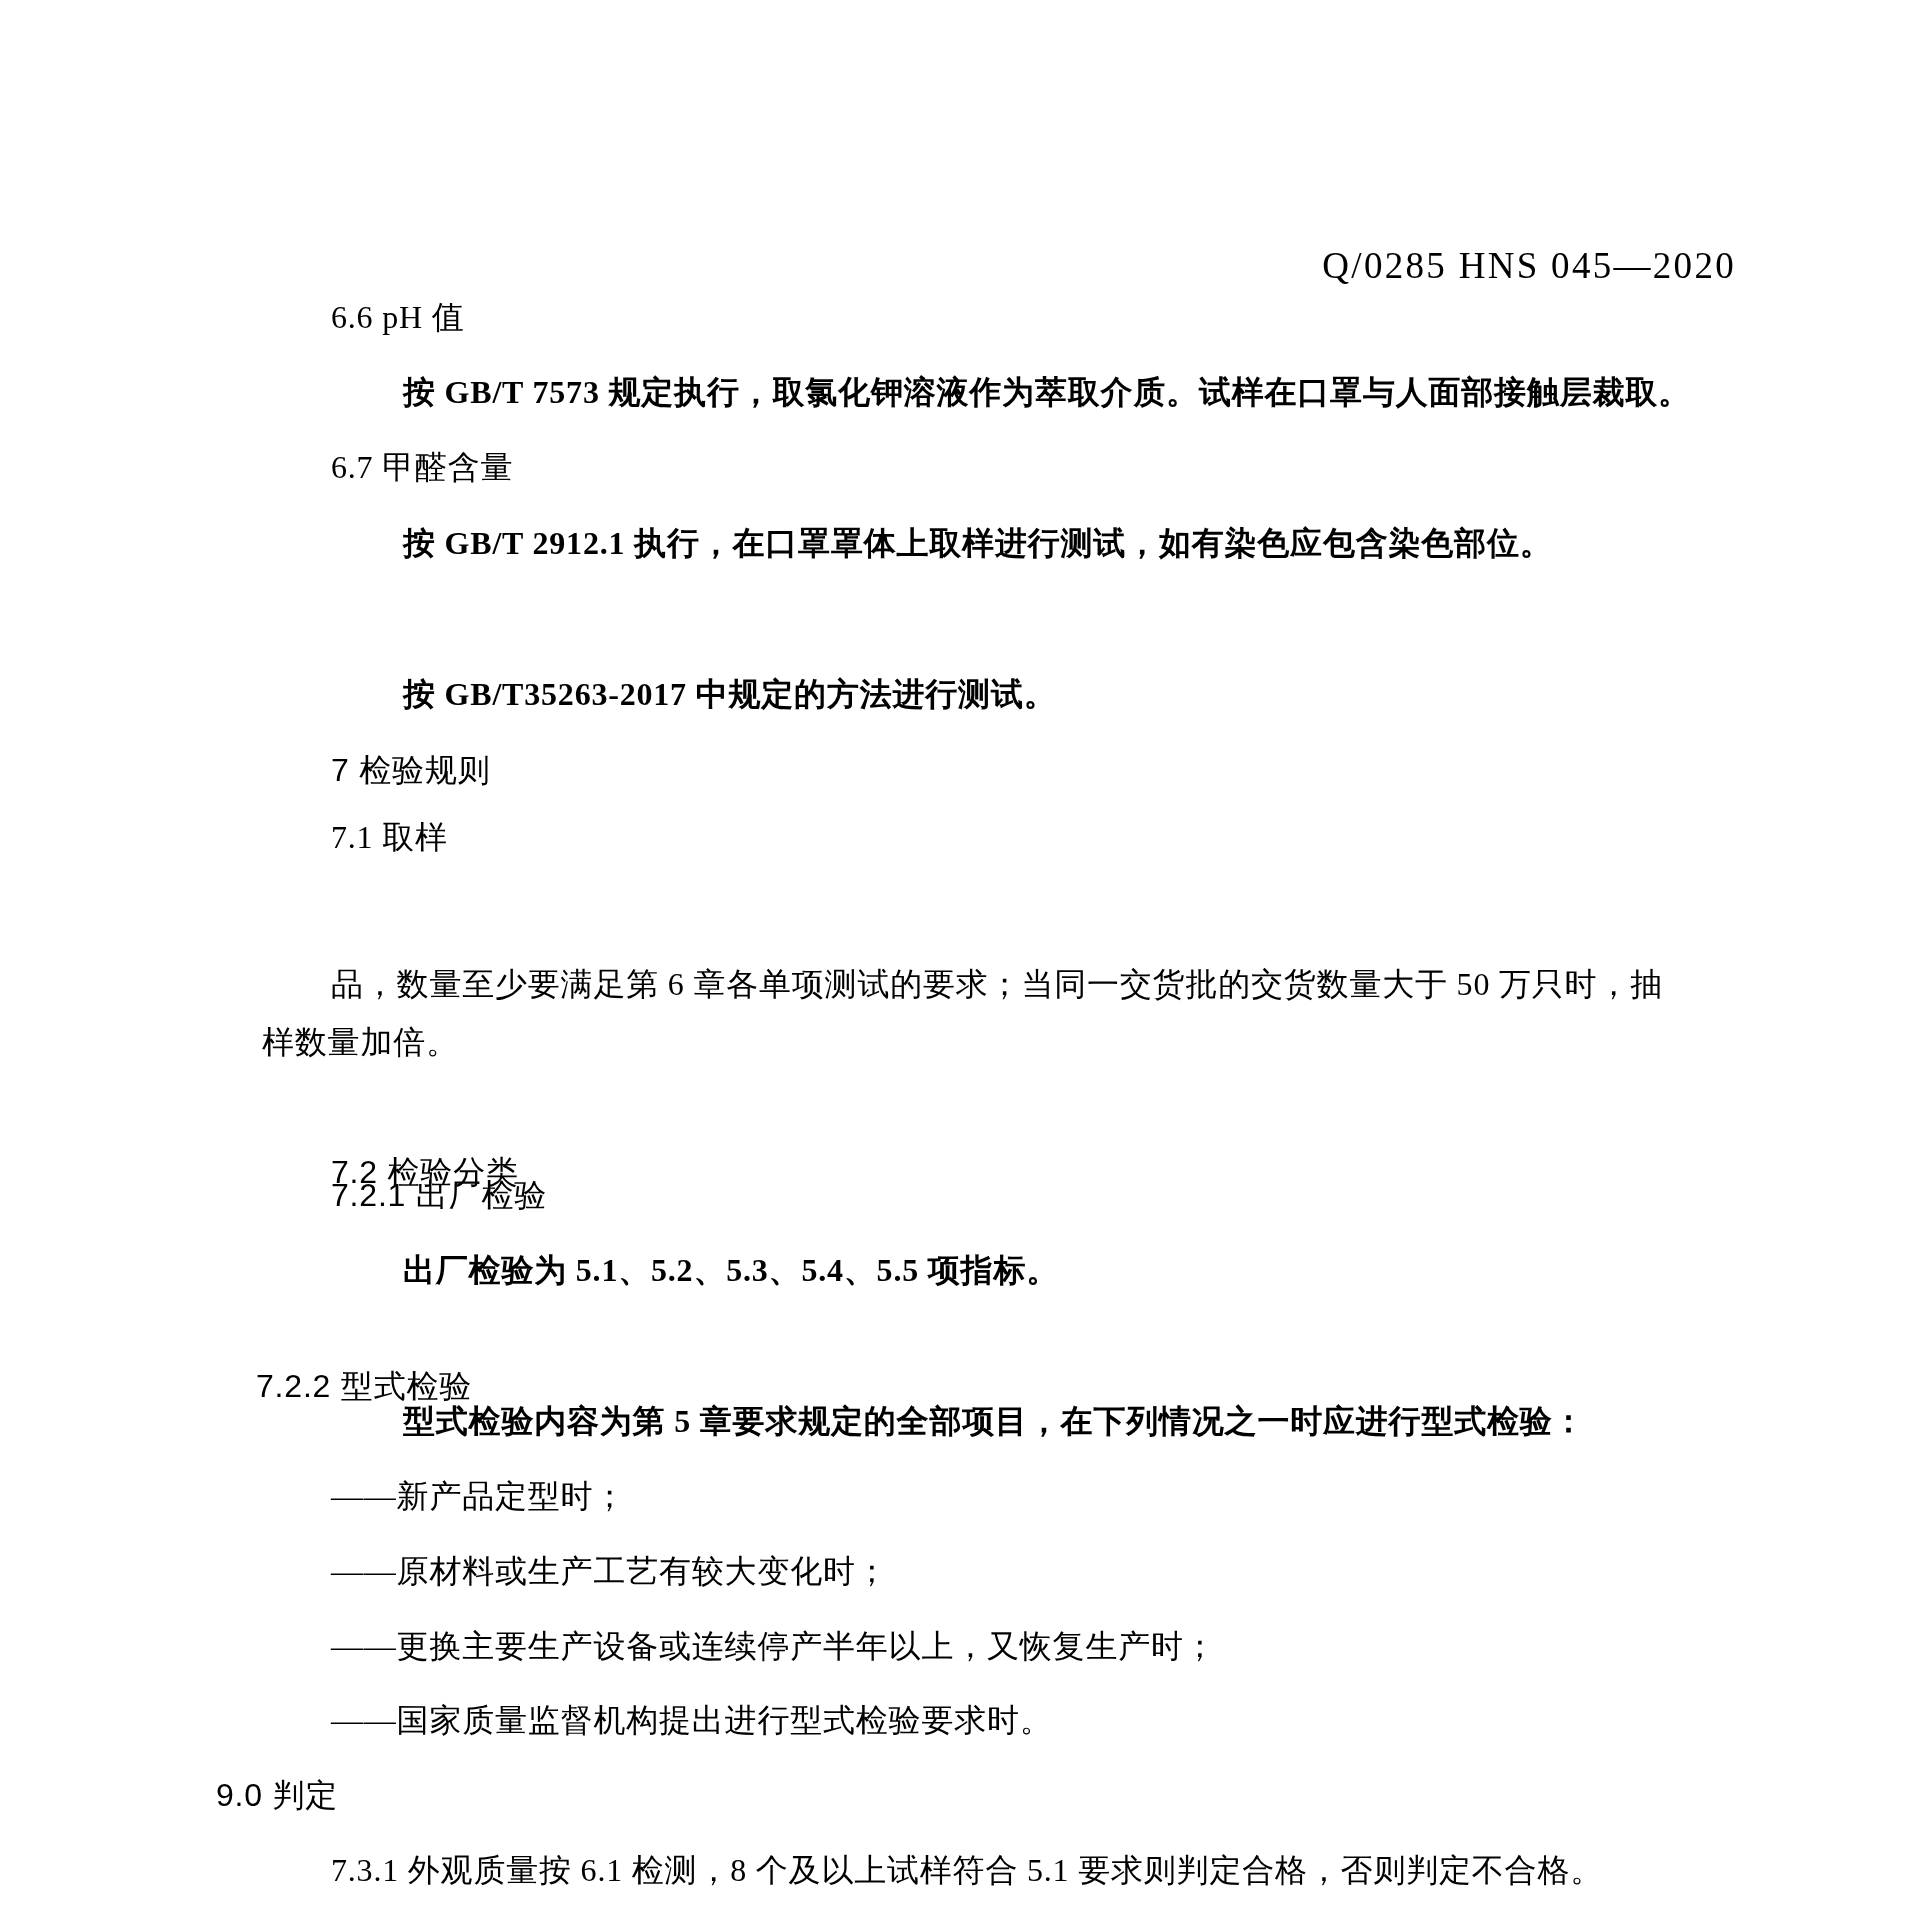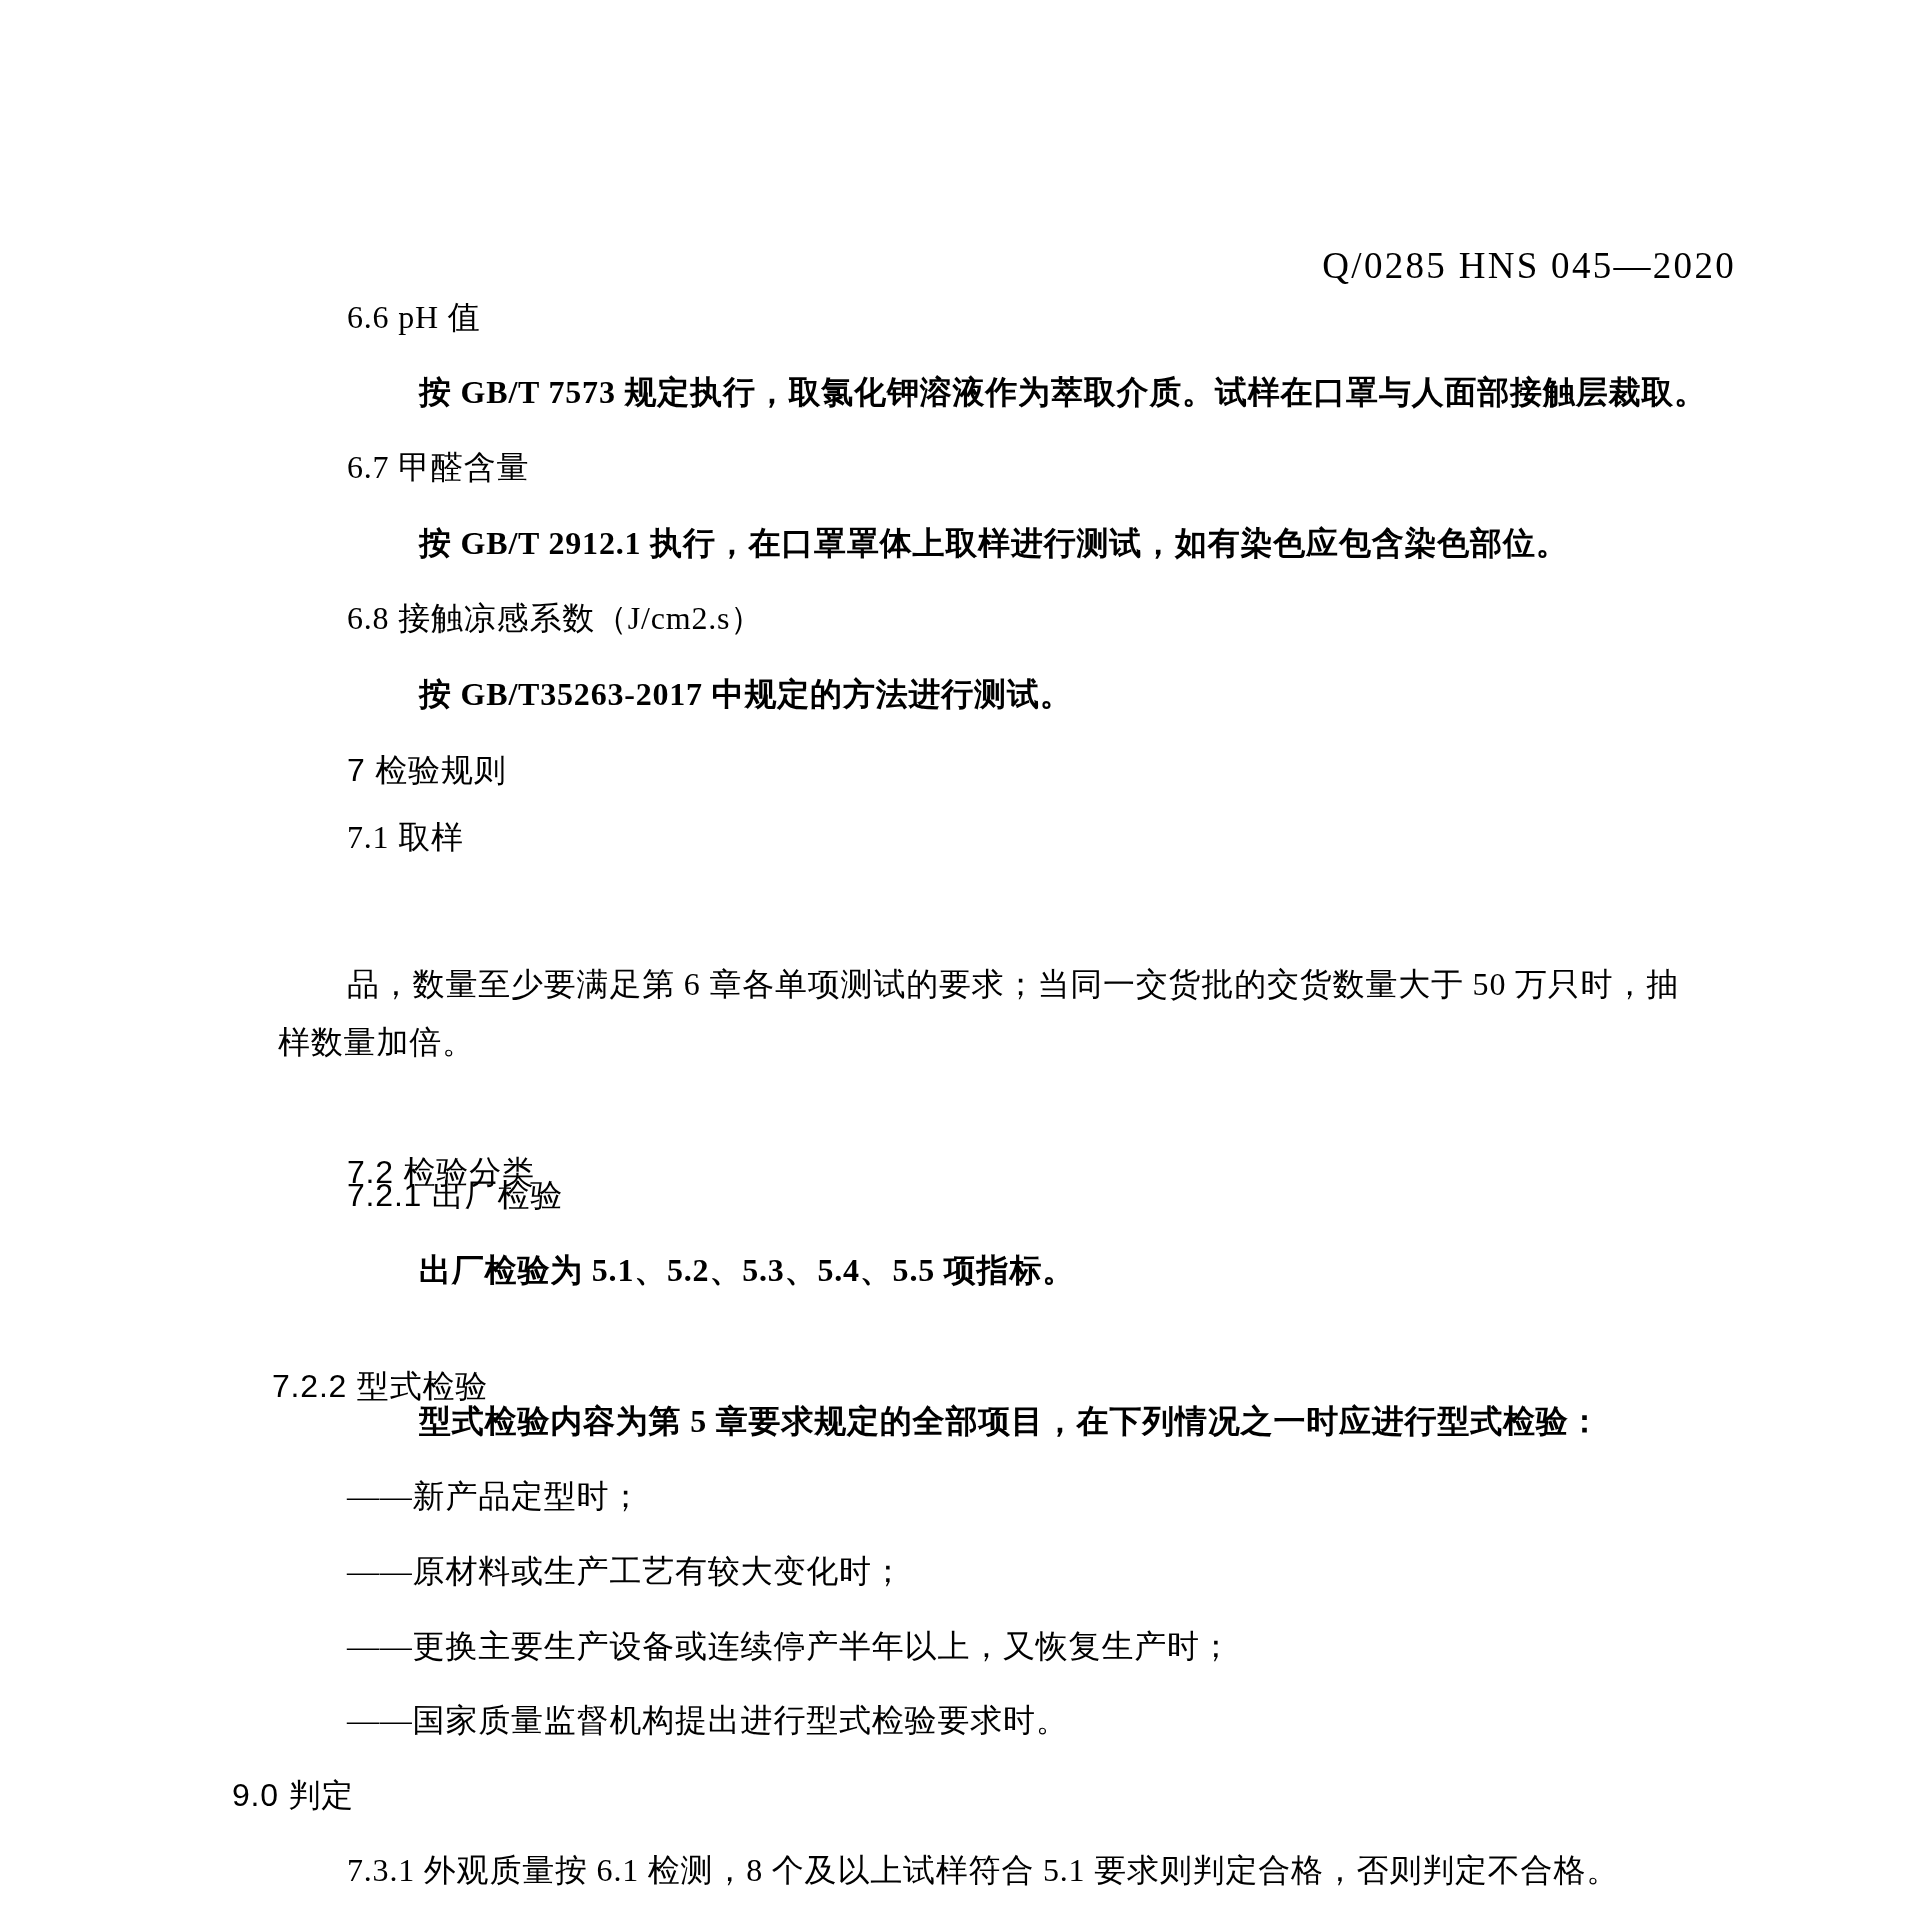--- a/index.html
+++ b/index.html
@@ -15,21 +15,20 @@
     color: #000000;
     font-family: "Liberation Serif", "DejaVu Serif", serif;
     overflow: hidden;
   }
   .line {
     position: absolute;
     font-size: 32px;
     line-height: 1.25;
     white-space: pre;
     letter-spacing: 0.8px;
-    padding-left: 16px;
   }
   
   .x-left   { left: 216px; }   
   .x-mid    { left: 331px; }   
   .x-indent { left: 403px; font-weight: bold; }  
   .x-722    { left: 256px; margin-top: 40px; }   
   .x-cont   { left: 262px; }   
   .bold-heading {
     font-family: "Liberation Sans", "DejaVu Sans", sans-serif;
     font-weight: 400;
@@ -49,21 +48,20 @@
 <div class="page">
 
   <div class="line doc-number" style="top:243px">Q/0285 HNS 045—2020</div>
 
   <div class="line x-mid" style="top:297px">6.6 pH 值</div>
   <div class="line x-indent" style="top:372px">按 GB/T 7573 规定执行，取氯化钾溶液作为萃取介质。试样在口罩与人面部接触层裁取。</div>
 
   <div class="line x-mid" style="top:447px">6.7 甲醛含量</div>
   <div class="line x-indent" style="top:523px">按 GB/T 2912.1 执行，在口罩罩体上取样进行测试，如有染色应包含染色部位。</div>
 
-  <div class="line x-mid" style="top:598px">6.8 接触凉感系数（J/cm2.s）</div>
   <div class="line x-indent" style="top:674px">按 GB/T35263-2017 中规定的方法进行测试。</div>
 
   <div class="line x-mid bold-heading" style="top:750px">7 检验规则</div>
 
   <div class="line x-mid" style="top:817px">7.1 取样</div>
   <div class="line x-mid" style="top:964px">品，数量至少要满足第 6 章各单项测试的要求；当同一交货批的交货数量大于 50 万只时，抽</div>
   <div class="line x-cont" style="top:1022px">样数量加倍。</div>
 
   <div class="line x-mid bold-heading" style="top:1152px">7.2 检验分类</div>
 

